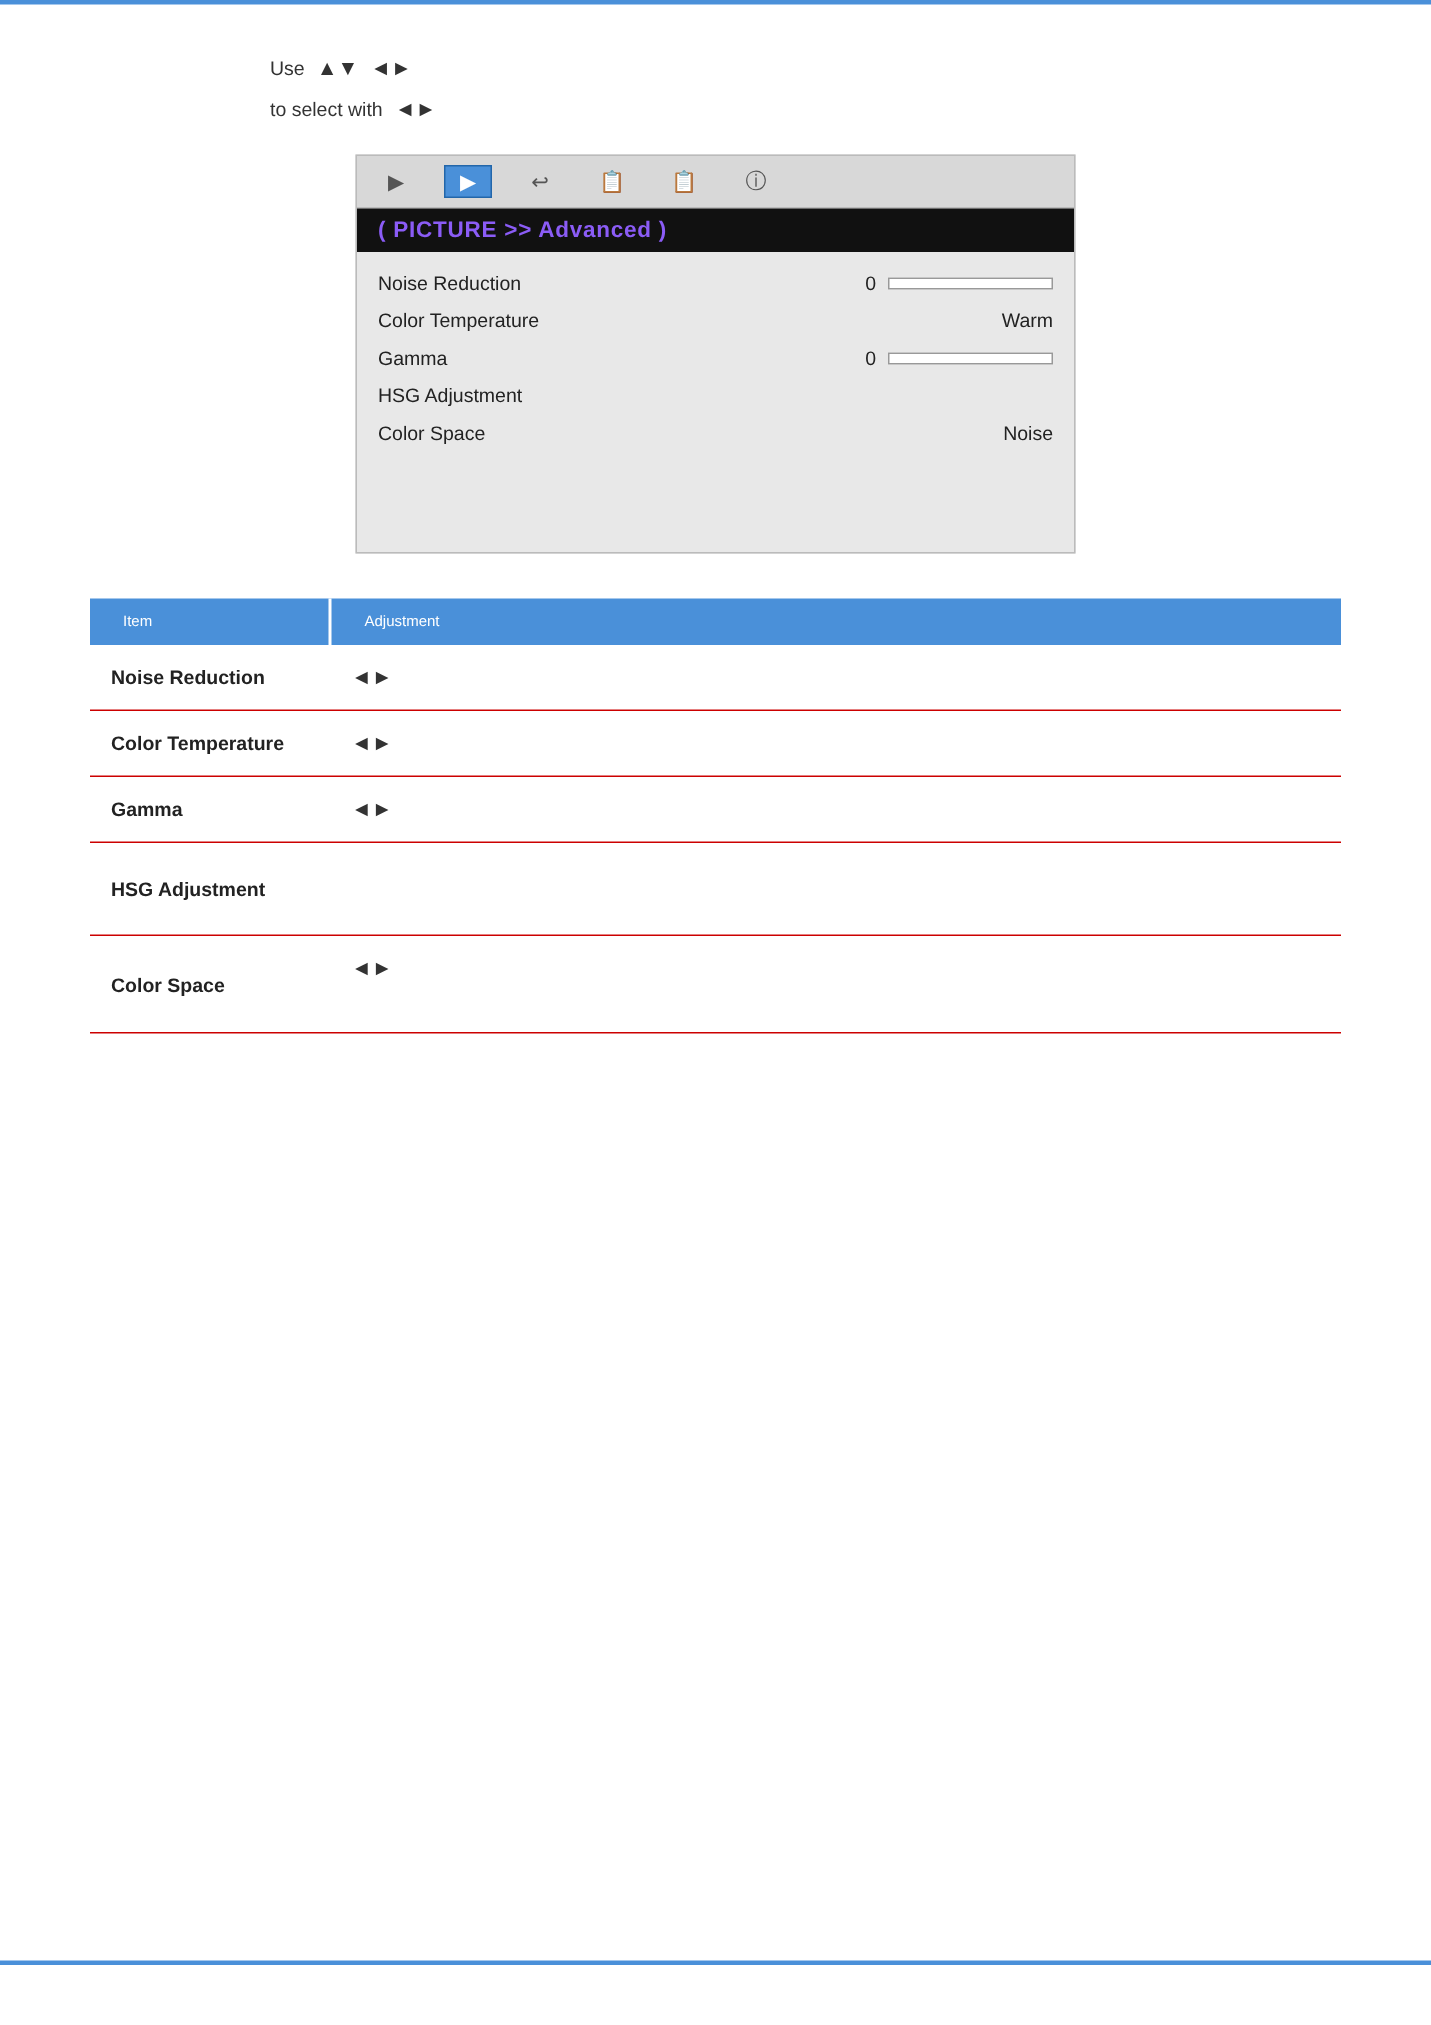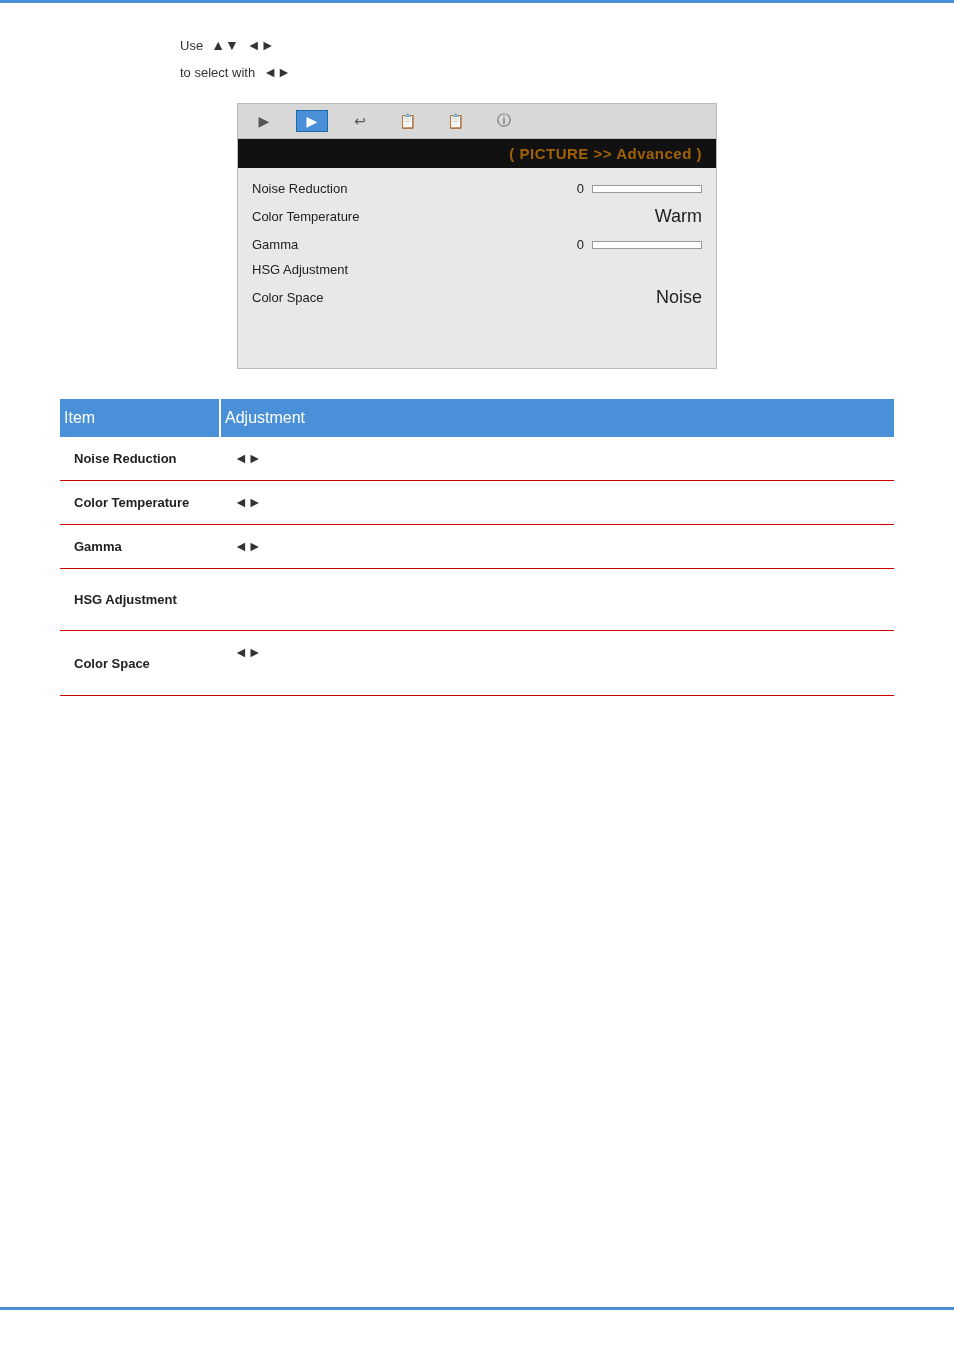--- a/index.html
+++ b/index.html
@@ -75,26 +75,25 @@
       color: #fff;
       border: 1px solid #2266aa;
     }
 
     .osd-tab-icon {
       font-size: 14px;
     }
 
     .osd-title-bar {
       background: #111;
-      color: #a16207;
+      color: #8b5cf6;
       font-size: 15px;
       font-weight: bold;
       padding: 6px 14px;
       letter-spacing: 0.5px;
-      text-align: right;
     }
 
     .osd-menu-list {
       background: #e8e8e8;
       padding: 8px 14px 20px 14px;
       min-height: 200px;
     }
 
     .osd-menu-item {
       display: flex;
@@ -126,42 +125,42 @@
     .osd-slider {
       width: 110px;
       height: 8px;
       background: #fff;
       border: 1px solid #999;
       border-radius: 0;
       position: relative;
     }
 
     .osd-value-text {
-      font-size: 18px;
+      font-size: 13px;
       color: #222;
       min-width: 40px;
       text-align: right;
     }
 
     
     .info-table {
       width: 100%;
       border-collapse: collapse;
       margin-top: 10px;
     }
 
     .info-table thead tr {
       background: #4a90d9;
       color: #fff;
     }
 
     .info-table thead th {
-      padding: 10px 4px;
+      padding: 10px 22px;
       text-align: left;
-      font-size: 16px;
+      font-size: 10px;
       font-weight: normal;
       border-right: 2px solid #fff;
     }
 
     .info-table thead th:last-child {
       border-right: none;
     }
 
     .info-table tbody tr {
       border-bottom: 1px solid #c00;

